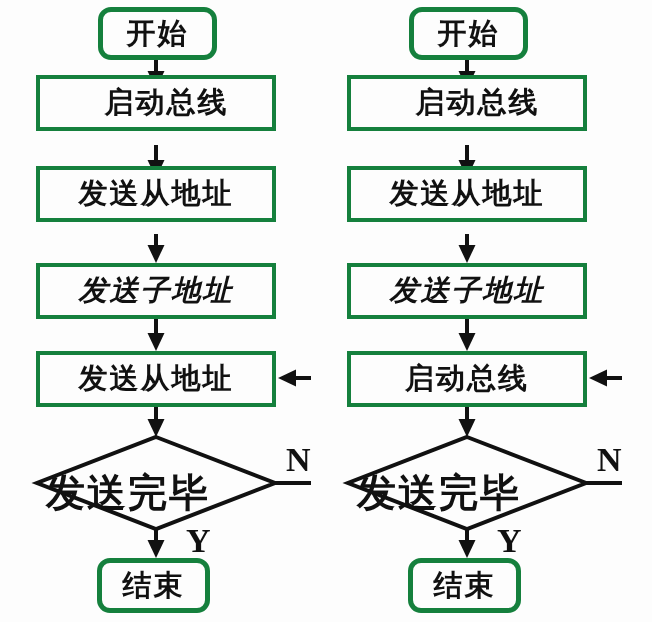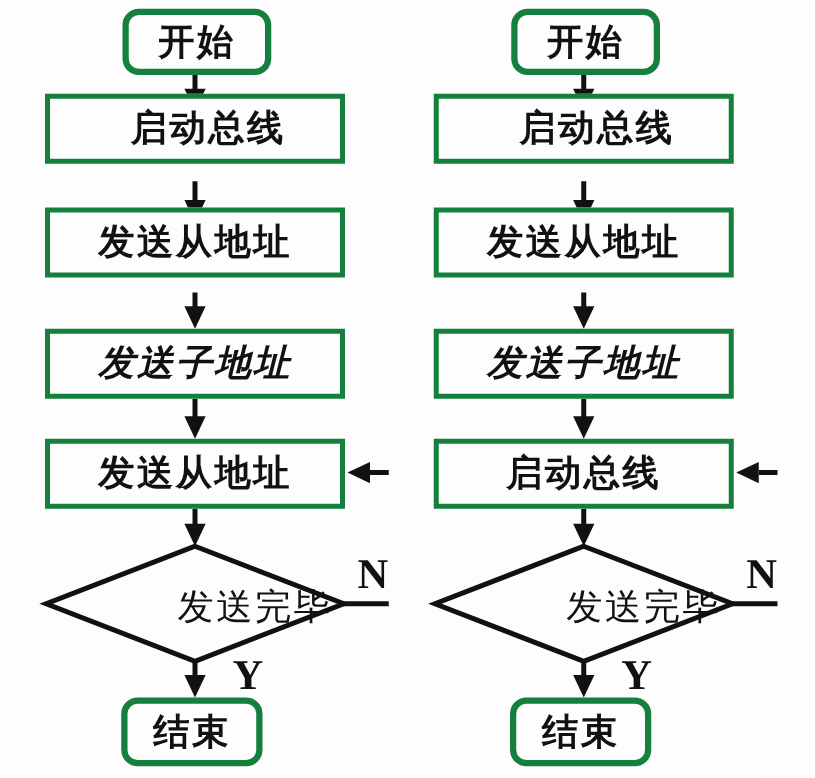--- a/index.html
+++ b/index.html
@@ -18,22 +18,22 @@
   }
   .terminal { border-width:5px; border-radius:13px; }
   .start-node { left:98px; top:7px;  width:119px; height:53px; }
   .end-node   { left:97px; top:558px; width:113px; height:55px; }
   .step { left:36px; width:240px; height:56px; }
   .step-0 { top:75px;padding-left:21px; }
   .step-1 { top:166px; }
   .step-2 { top:263px;font-style:italic; }
   .step-3 { top:351px; }
   .decision-label {
-    position:absolute; left:46px; top:466px; width:220px; text-align:right;
-    font-size:29px; font-weight:400; letter-spacing:2px;
+    position:absolute; left:46px; top:466px; width:220px; text-align:left;
+    font-size:39px; font-weight:700; letter-spacing:2px;
   }
   .edge-label {
     position:absolute; font-family:"Liberation Serif", serif;
     font-size:34px; font-weight:700; line-height:1;
   }
   .no-label  { left:286px; top:443px; }
   .yes-label { left:186px; top:524px; }
 </style>
 </head>
 <body>

